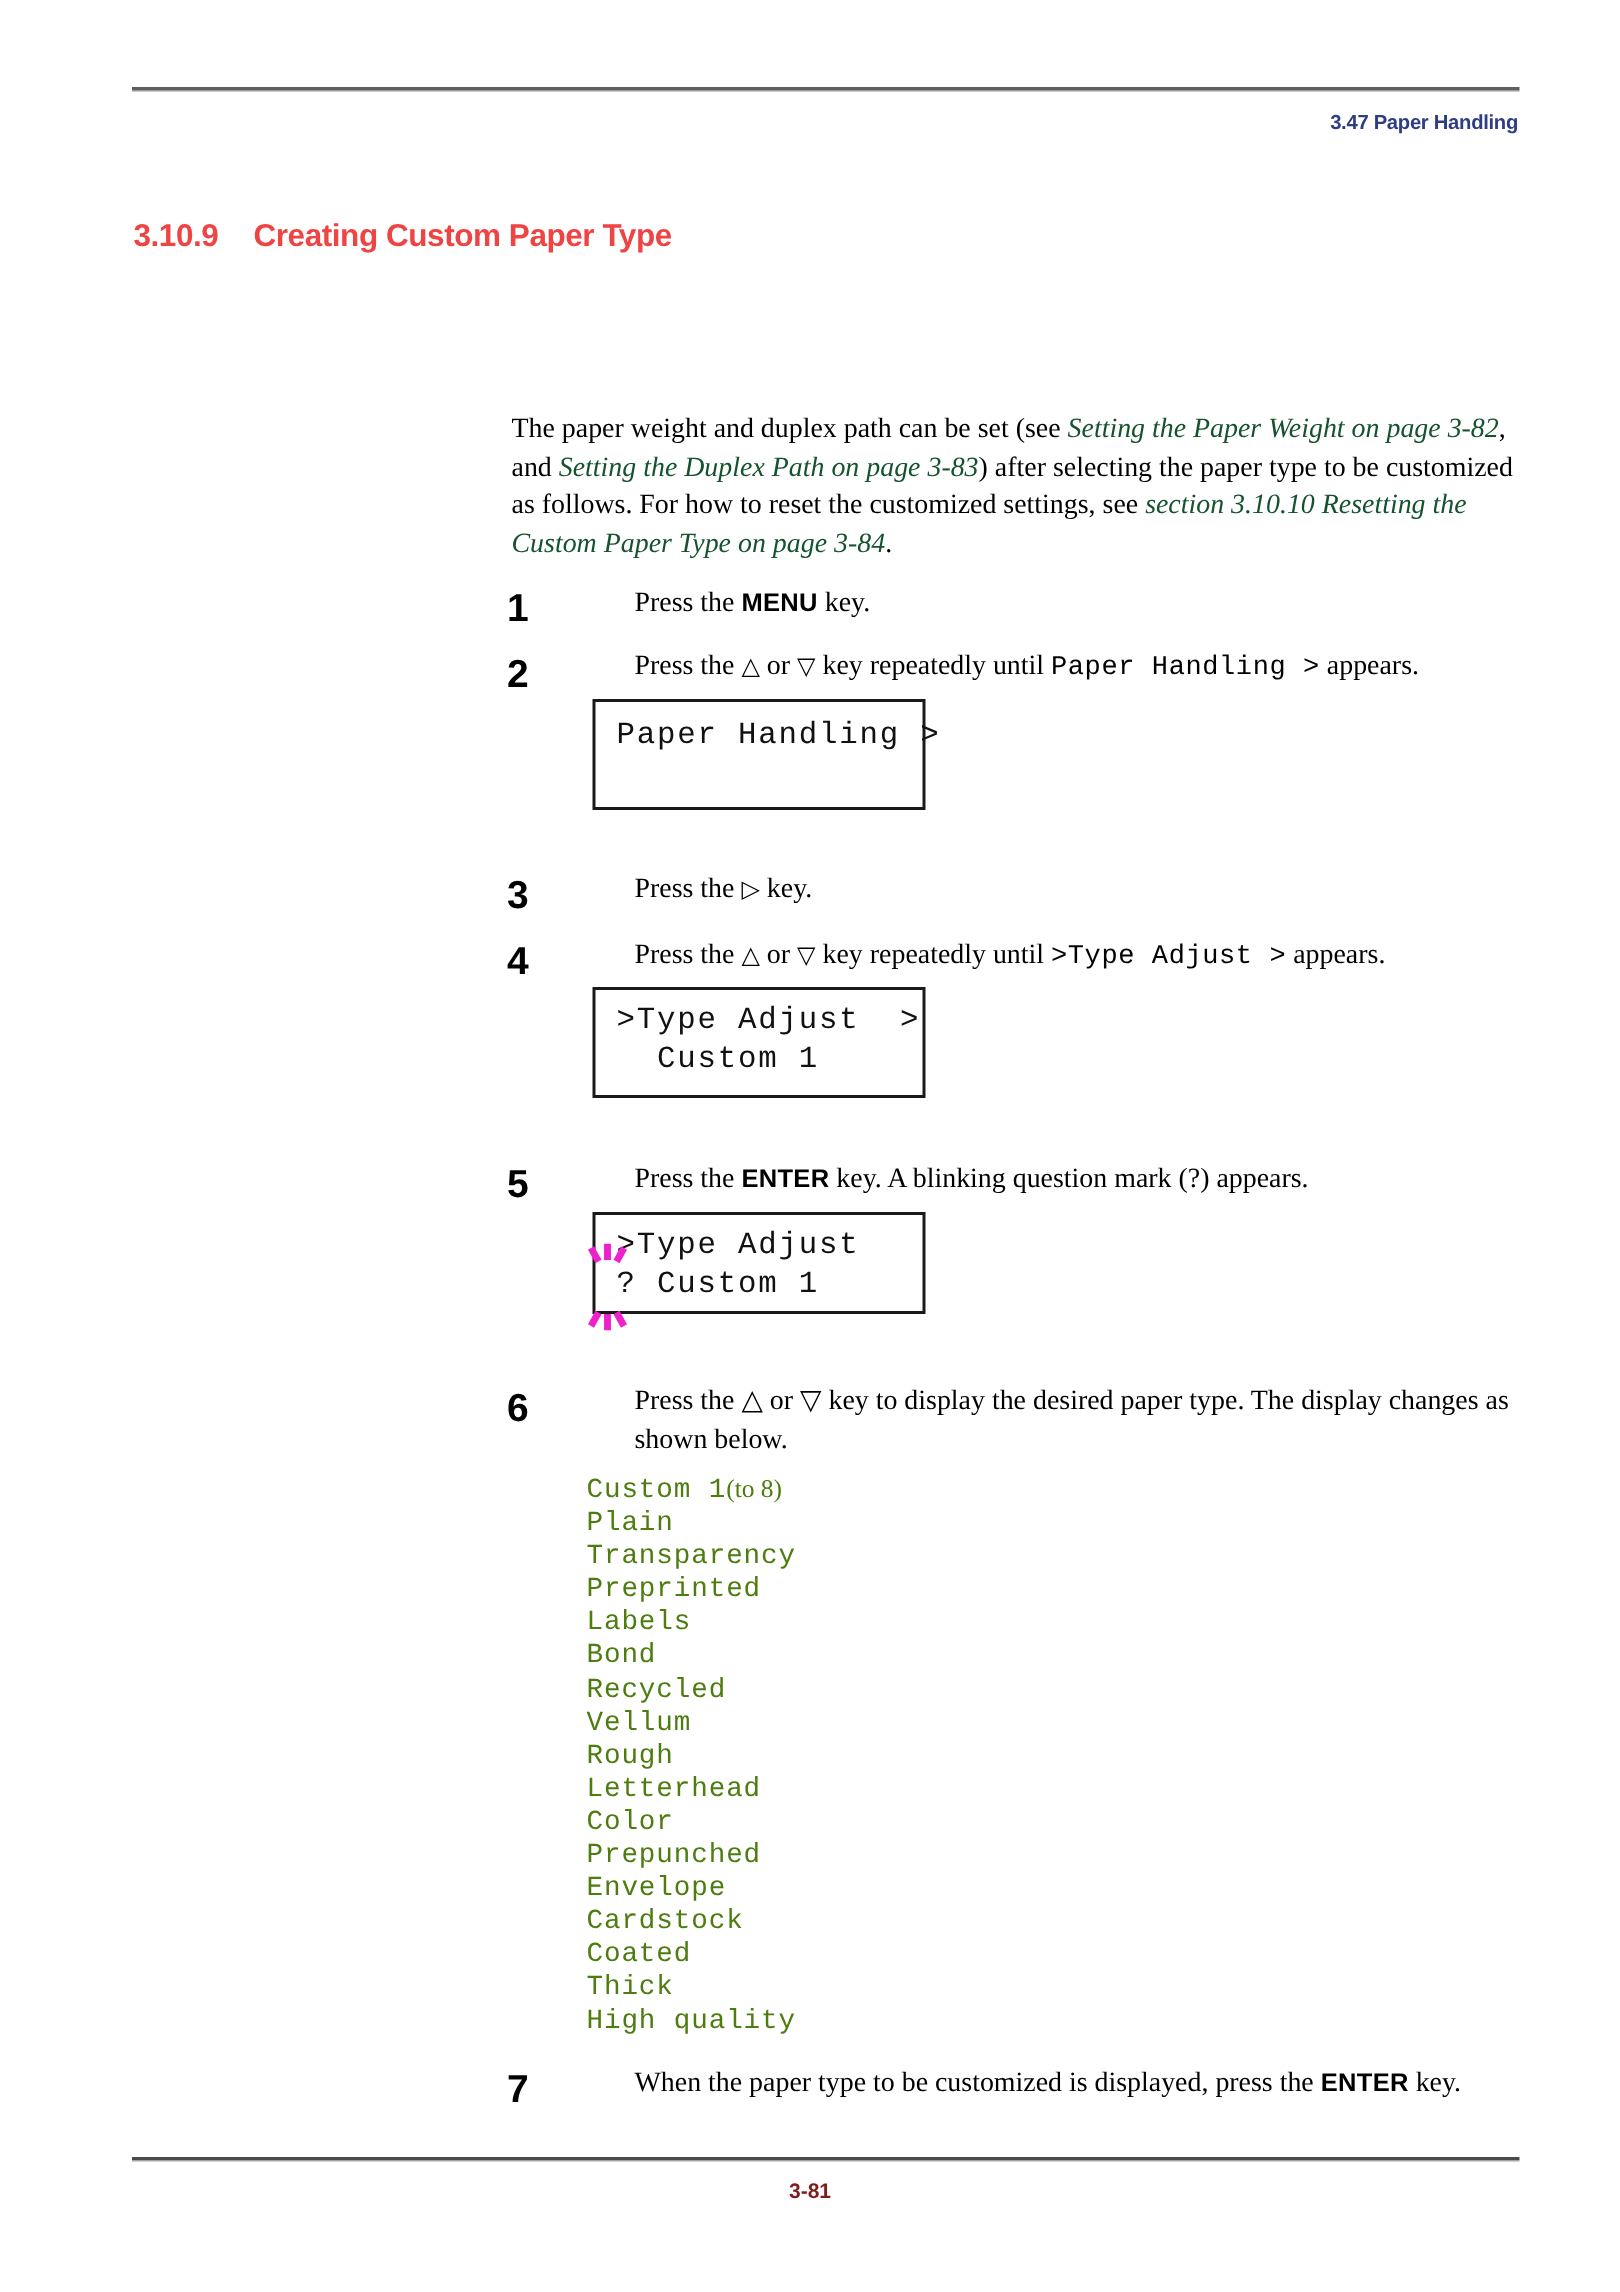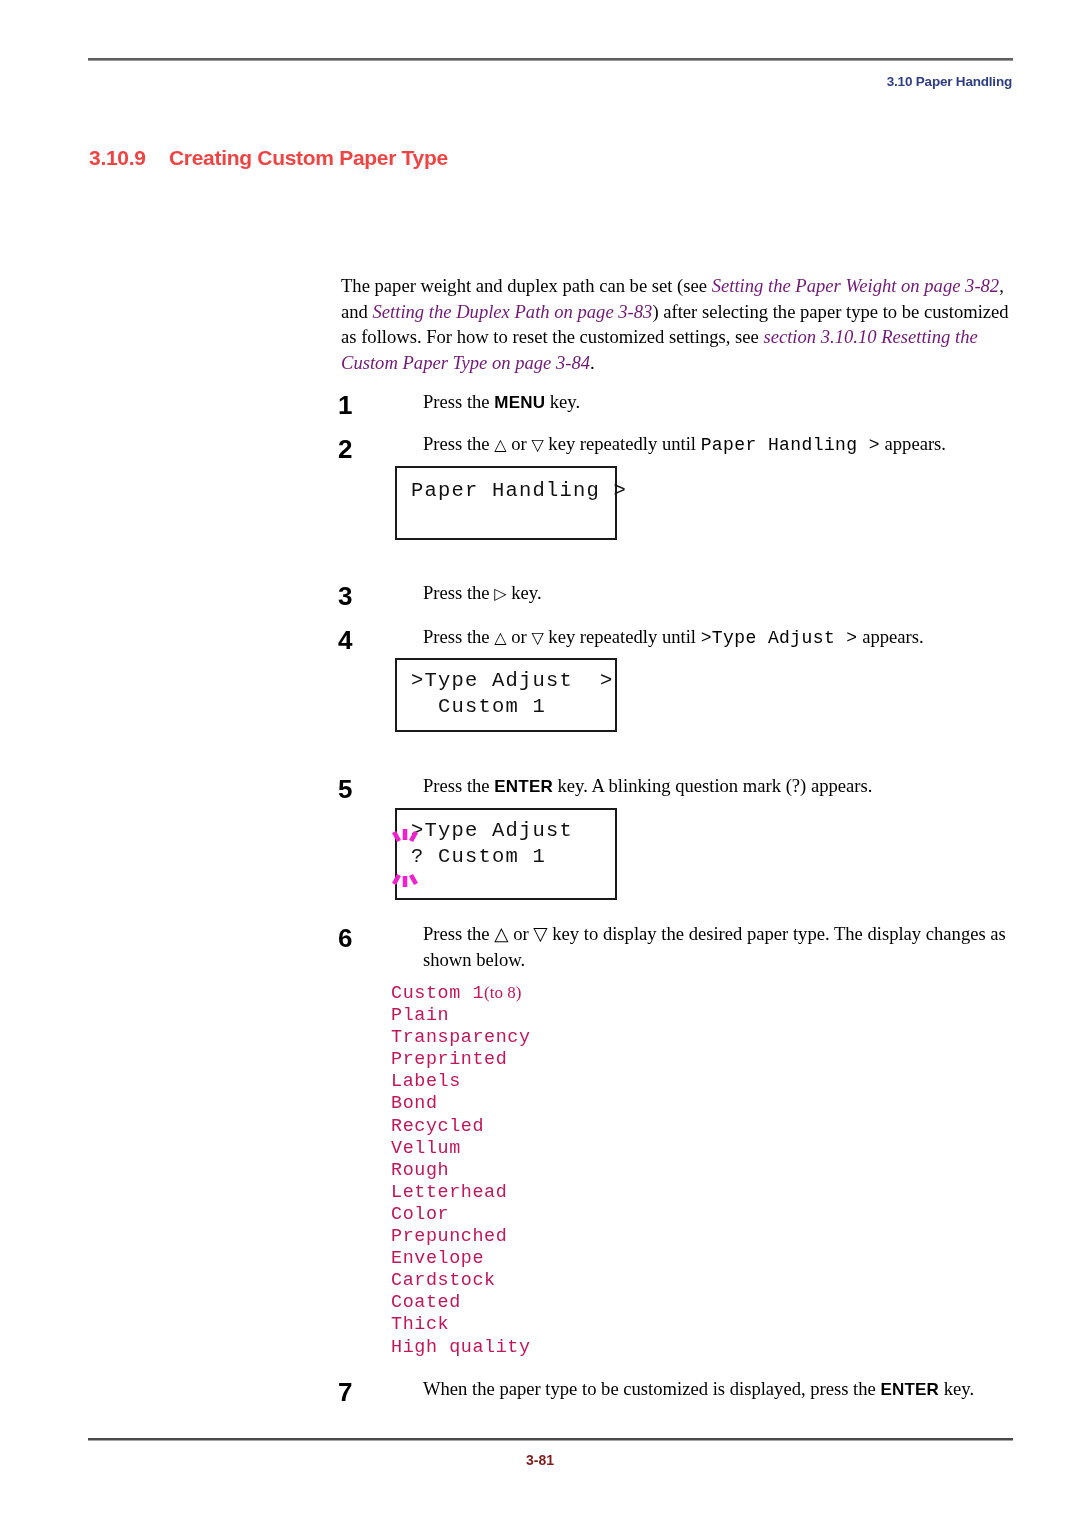--- a/index.html
+++ b/index.html
@@ -64,21 +64,21 @@
     width: 678px;
     font-size: 18.6px;
     line-height: 25.6px;
     text-align: left;
     color: #000;
   }
   #para1 { top: 197px; }
   #para2 { top: 273px; }
 
   .xref {
-    color: #701a75;
+    color: #14532d;
     font-style: italic;
   }
 
   
   .step-num {
     position: absolute;
     left: 338px;
     width: 34px;
     text-align: left;
     font-family: "Liberation Sans", sans-serif;
@@ -120,42 +120,42 @@
     font-family: "Liberation Mono", monospace;
     font-size: 20.5px;
     line-height: 26px;
     letter-spacing: 1.2px;
     color: #111;
     white-space: pre;
   }
   .lcd .line { padding-left: 14px; }
   #lcd1 { left: 395px; top: 466px; width: 222px; height: 74px; padding-top: 10px; }
   #lcd2 { left: 395px; top: 658px; width: 222px; height: 74px; padding-top: 8px; }
-  #lcd3 { left: 395px; top: 808px; width: 222px; height: 92px; padding-top: 8px; }
+  #lcd3 { left: 395px; top: 808px; width: 222px; height: 68px; padding-top: 8px; }
 
   
   .blink {
     position: absolute;
     width: 30px;
     height: 58px;
     left: 390px;
     top: 829px;
     pointer-events: none;
   }
 
   
   .type-list {
     position: absolute;
     left: 391px;
     top: 982px;
     font-family: "Liberation Mono", monospace;
     font-size: 18.4px;
     line-height: 22.1px;
     letter-spacing: 0.6px;
-    color: #be185d;
+    color: #4d7c0f;
     white-space: pre;
   }
   .type-list .note {
     font-family: "Liberation Serif", serif;
     font-size: 17px;
     letter-spacing: 0;
   }
 
   
   .footer-rule {
@@ -178,21 +178,21 @@
     font-weight: bold;
     color: #7f1d1d;
   }
 </style>
 </head>
 <body>
 
 <div class="page">
 
   <div class="header-rule"></div>
-  <div class="header-text">3.10 Paper Handling</div>
+  <div class="header-text">3.47 Paper Handling</div>
 
   <div class="sec-head">
     <span class="sec-num">3.10.9</span><span>Creating Custom Paper Type</span>
   </div>
 
 
   <div class="para" id="para2"><span>The paper weight and duplex path can be set (see </span><span class="xref">Setting the Paper Weight on page 3-82</span><span>, and </span><span class="xref">Setting the Duplex Path on page 3-83</span><span>) after selecting the paper type to be customized as follows. For how to reset the customized settings, see </span><span class="xref">section 3.10.10 Resetting the Custom Paper Type on page 3-84</span><span>.</span></div>
 
   <div class="step-num" style="top:392px">1</div>
   <div class="step-body" style="top:389px"><span>Press the </span><span class="kbd">MENU</span><span> key.</span></div>

